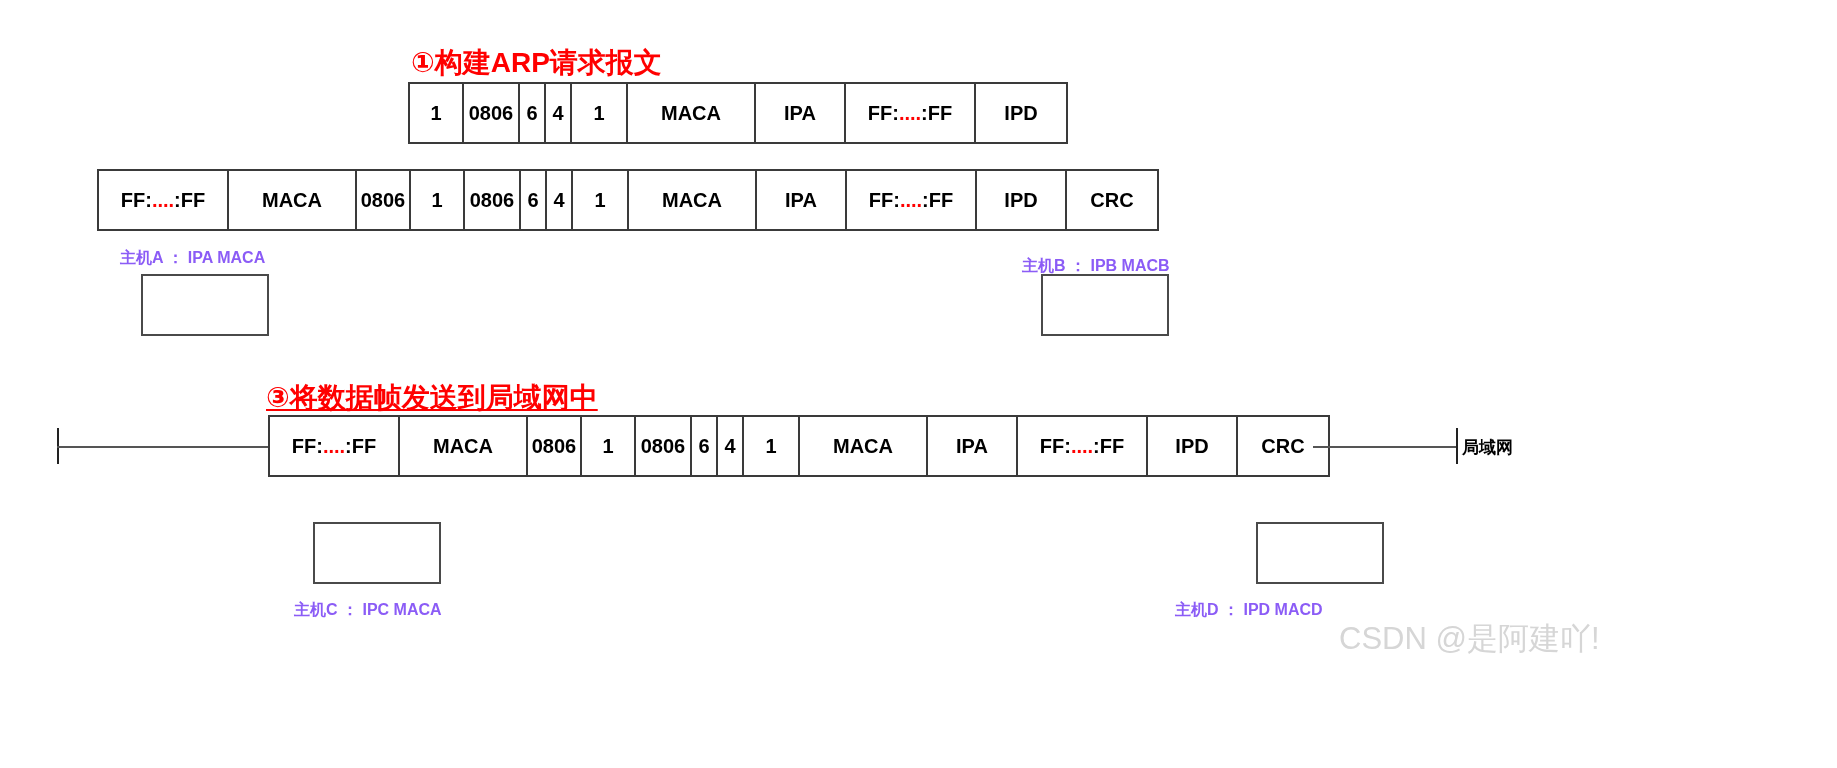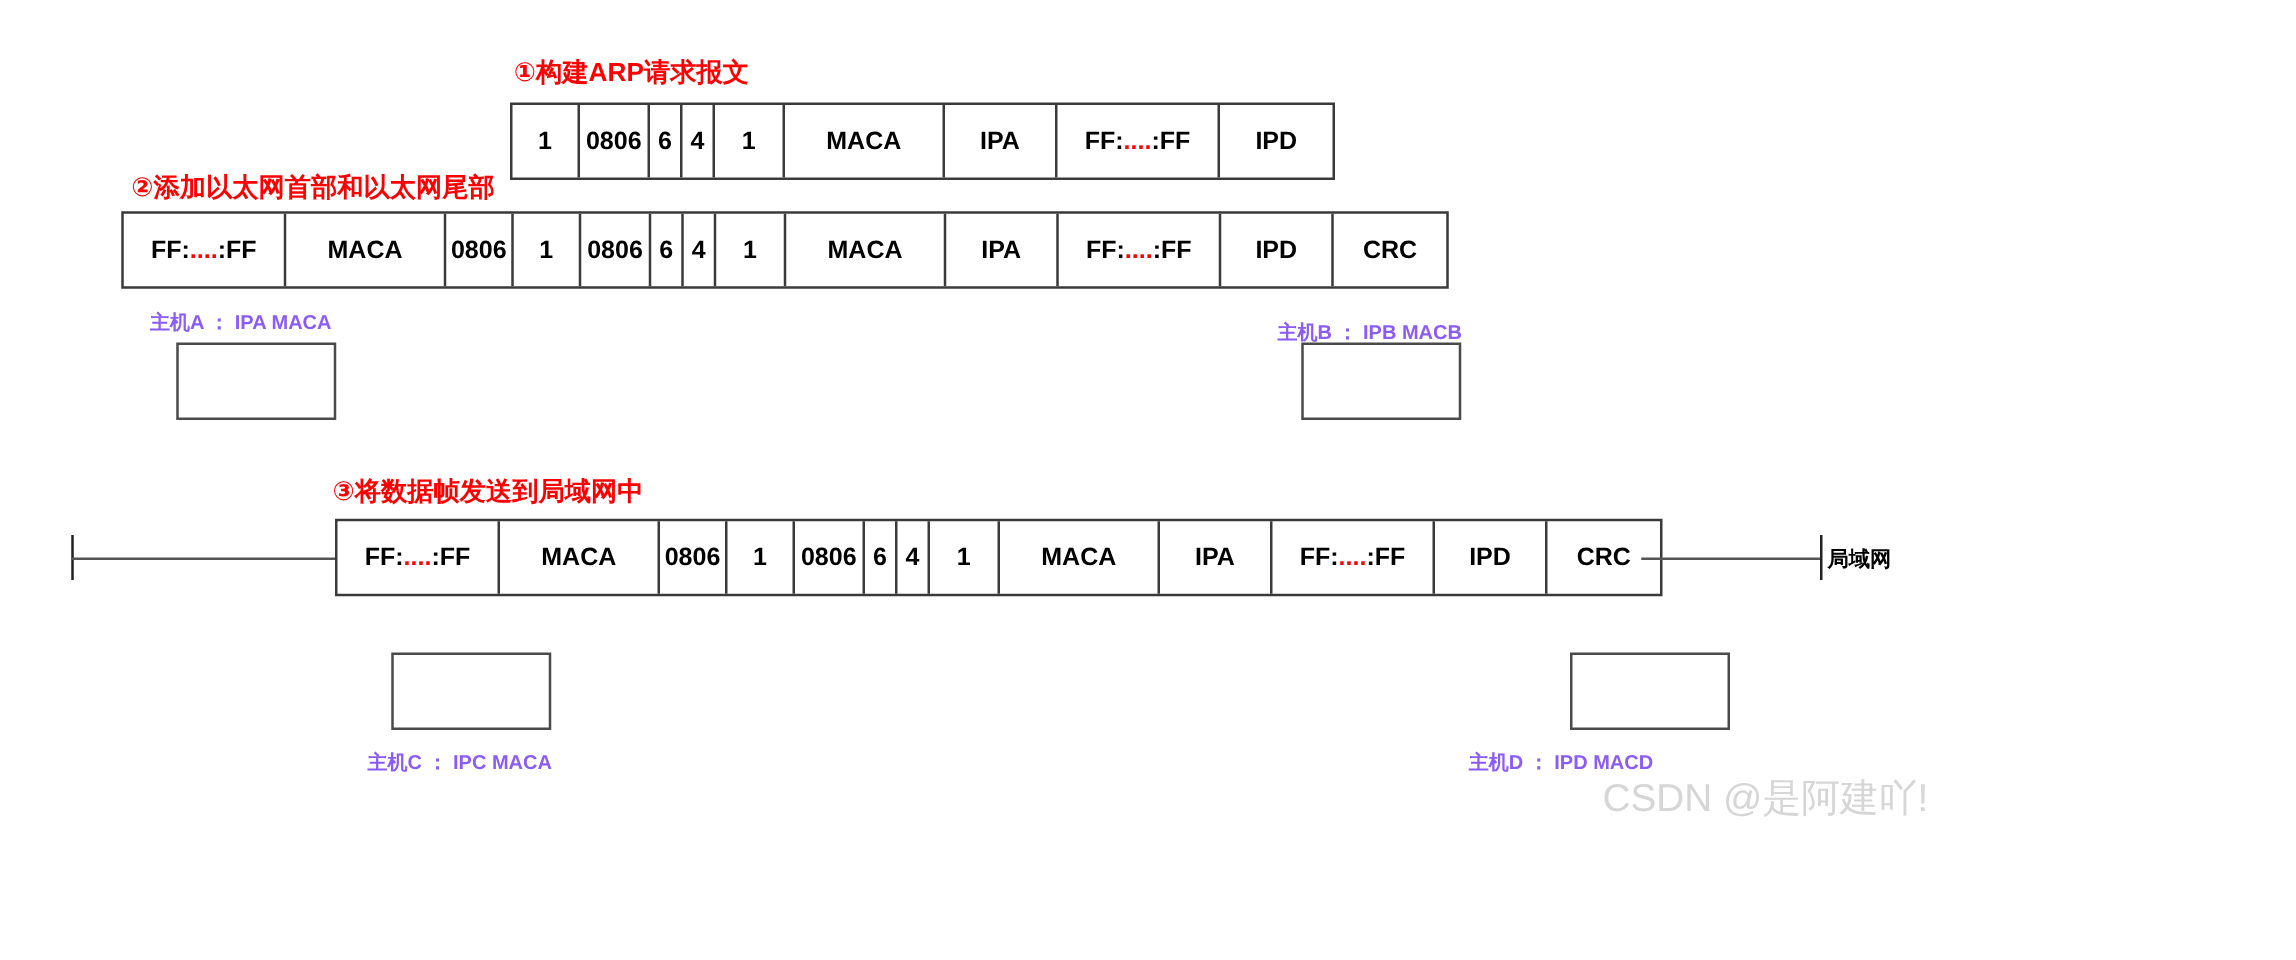--- a/index.html
+++ b/index.html
@@ -19,21 +19,21 @@
     left: 0; top: 0;
     width: 1837px;
     height: 768px;
   }
 
   
   .step-title {
     position: absolute;
     color: #ff0000;
     font-weight: bold;
-    font-size: 21px;
+    font-size: 28px;
     white-space: nowrap;
     letter-spacing: 0px;
   }
 
   
   .packet-row {
     position: absolute;
     display: flex;
     align-items: stretch;
     border: 2px solid #3a3a3a;
@@ -114,21 +114,20 @@
       <div class="cell" style="width: 128px;">MACA</div>
       <div class="cell" style="width: 90px;">IPA</div>
       <div class="cell" style="width: 130px;">
         <span>FF:</span>
         <span class="dots">....</span>
         <span>:FF</span>
       </div>
       <div class="cell" style="width: 90px;">IPD</div>
     </div>
 
-  <div class="step-title" style="left:105px; top:136px;">②添加以太网首部和以太网尾部</div>
 
   <div class="packet-row" id="packet-1" style="left:97px; top:169px; height:62px;">
       <div class="cell" style="width: 130px;">
         <span>FF:</span>
         <span class="dots">....</span>
         <span>:FF</span>
       </div>
       <div class="cell" style="width: 128px;">MACA</div>
       <div class="cell" style="width: 54px;">0806</div>
       <div class="cell" style="width: 54px;">1</div>
@@ -146,21 +145,21 @@
       <div class="cell" style="width: 90px;">IPD</div>
       <div class="cell" style="width: 90px;">CRC</div>
     </div>
 
   <div class="host-label" style="left:120px; top:248px;">主机A ：  IPA  MACA</div>
   <div class="host-box" style="left:141px; top:274px; width:128px; height:62px;"></div>
 
   <div class="host-label" style="left:1022px; top:256px;">主机B ：  IPB  MACB</div>
   <div class="host-box" style="left:1041px; top:274px; width:128px; height:62px;"></div>
 
-  <div class="step-title" style="left:266px; top:379px;">③将数据帧发送到局域网中</div>
+  <div class="step-title" style="left:266px; top:379px;text-decoration:underline;">③将数据帧发送到局域网中</div>
 
   <div class="bus-cap" style="left:57px; top:428px; height:36px;"></div>
   <div class="bus-line" style="left:57px; top:446px; width:213px;"></div>
 
   <div class="packet-row" id="packet-2" style="left:268px; top:415px; height:62px;">
       <div class="cell" style="width: 130px;">
         <span>FF:</span>
         <span class="dots">....</span>
         <span>:FF</span>
       </div>
@@ -185,15 +184,15 @@
   <div class="bus-line" style="left:1313px; top:446px; width:143px;"></div>
   <div class="bus-cap" style="left:1456px; top:428px; height:36px;"></div>
   <div class="bus-label" style="left:1462px; top:436px;">局域网</div>
 
   <div class="host-box" style="left:313px; top:522px; width:128px; height:62px;"></div>
   <div class="host-label" style="left:294px; top:600px;">主机C ：  IPC  MACA</div>
 
   <div class="host-box" style="left:1256px; top:522px; width:128px; height:62px;"></div>
   <div class="host-label" style="left:1175px; top:600px;">主机D ：  IPD  MACD</div>
 
-  <div class="watermark" style="left:1282px; top:618px;">CSDN @是阿建吖!</div>
+  <div class="watermark" style="left:1339px; top:618px;">CSDN @是阿建吖!</div>
 
 </div>
 
 </body></html>

